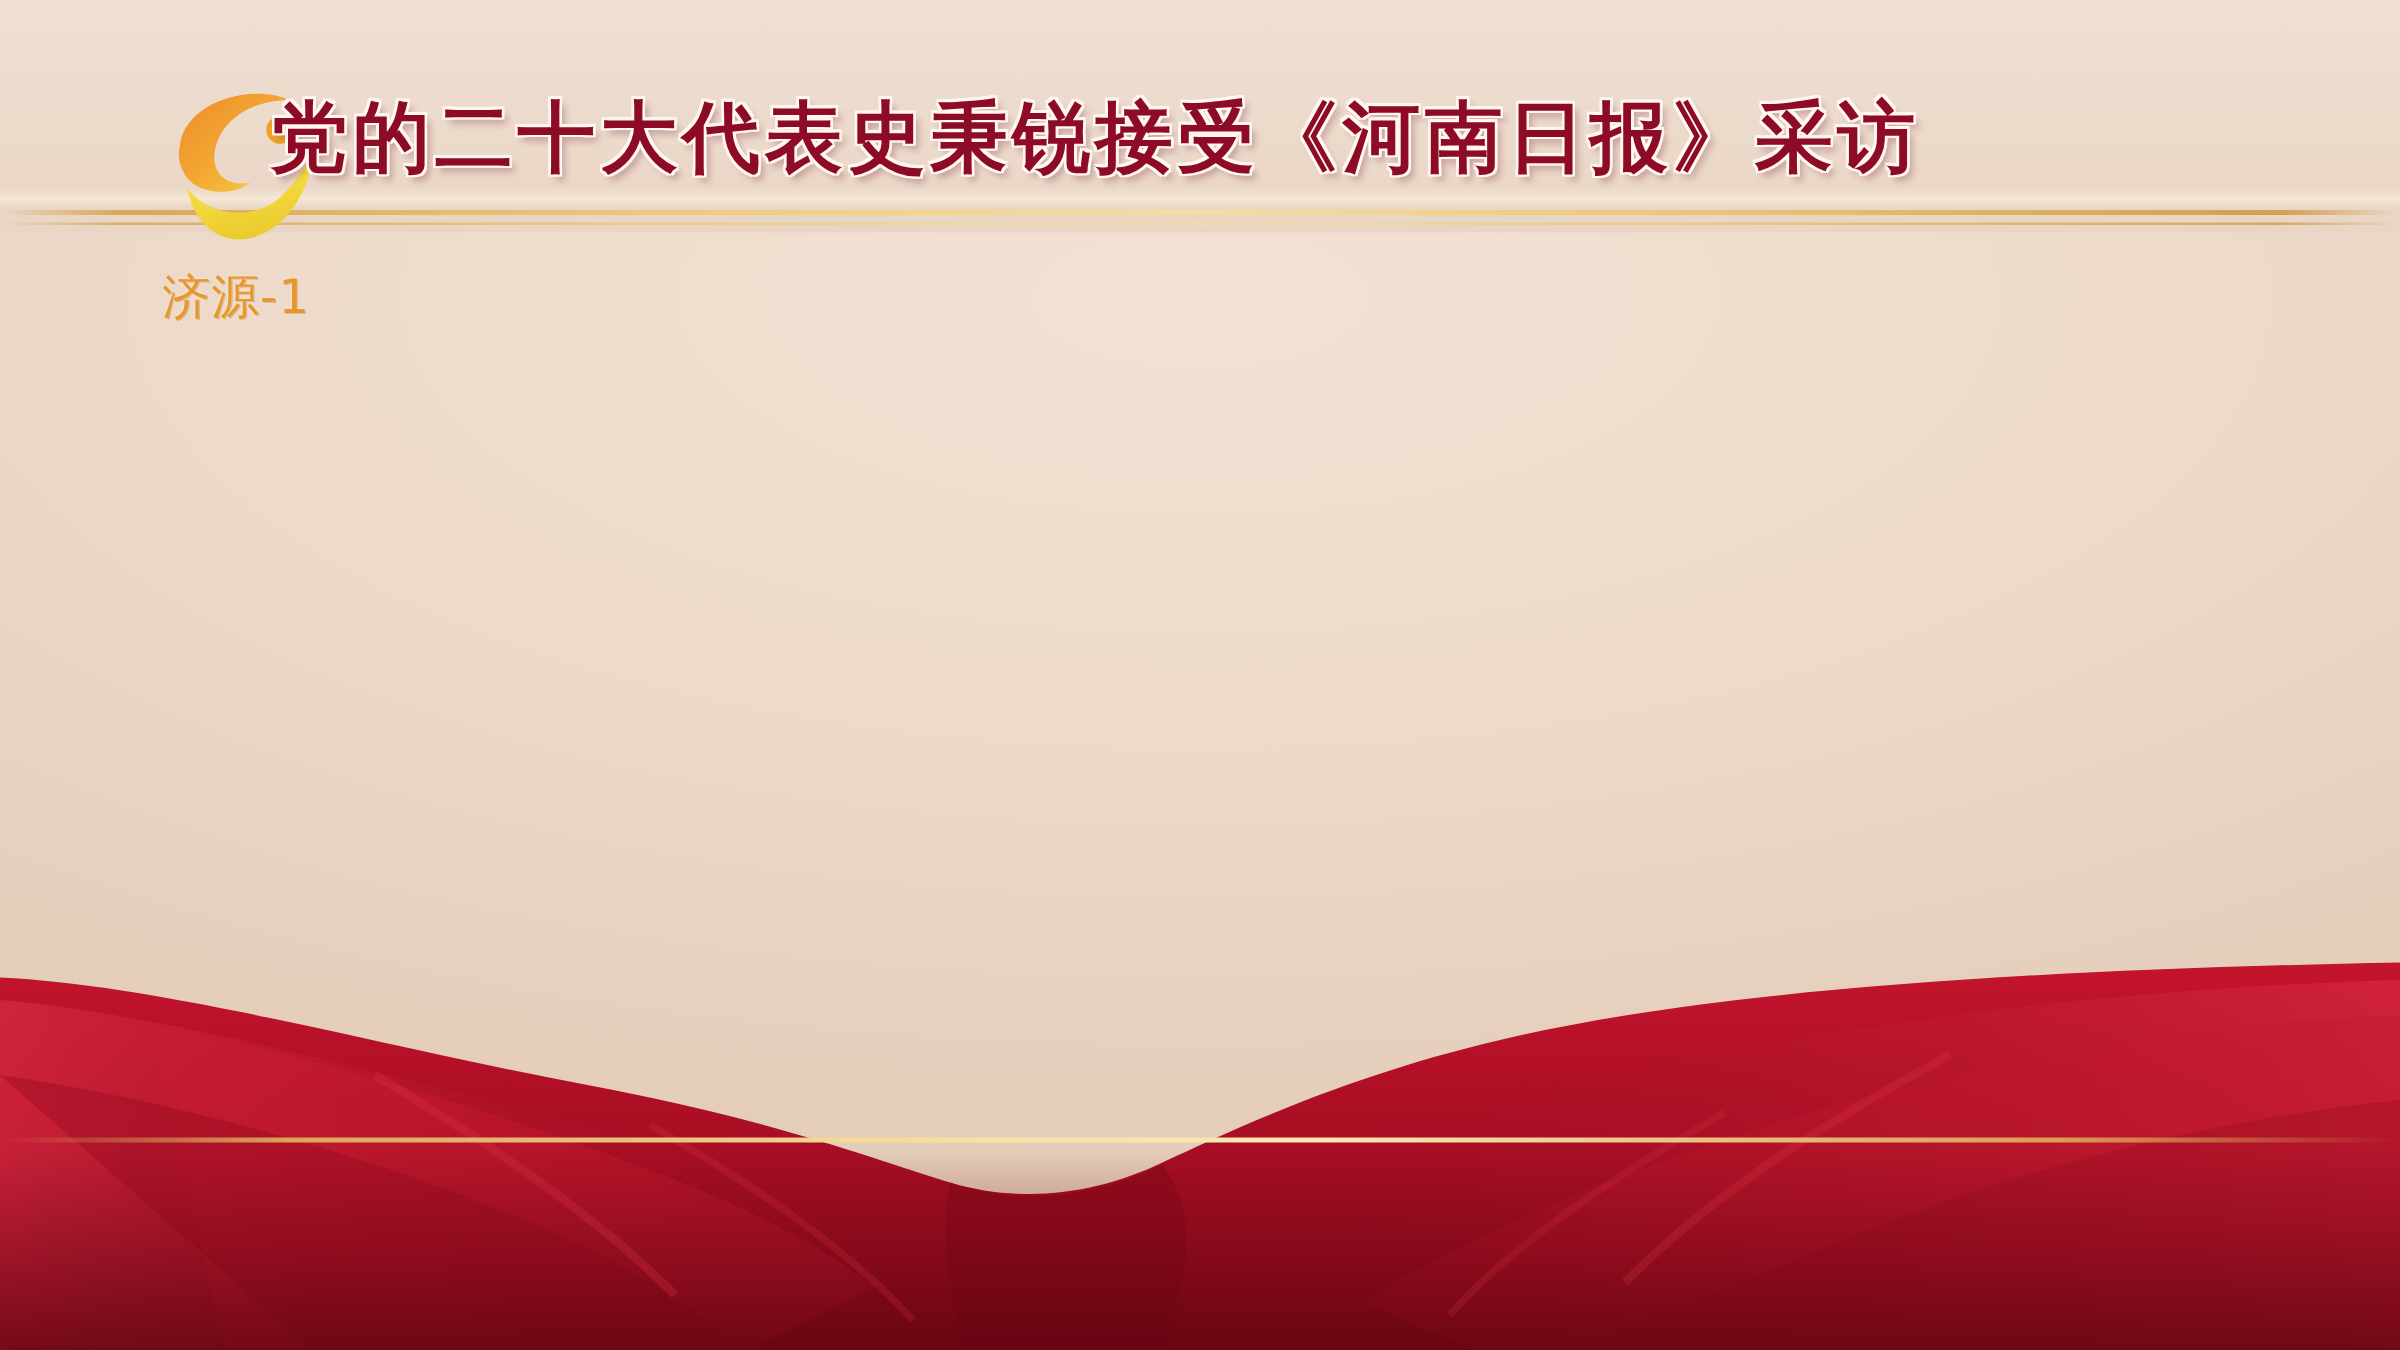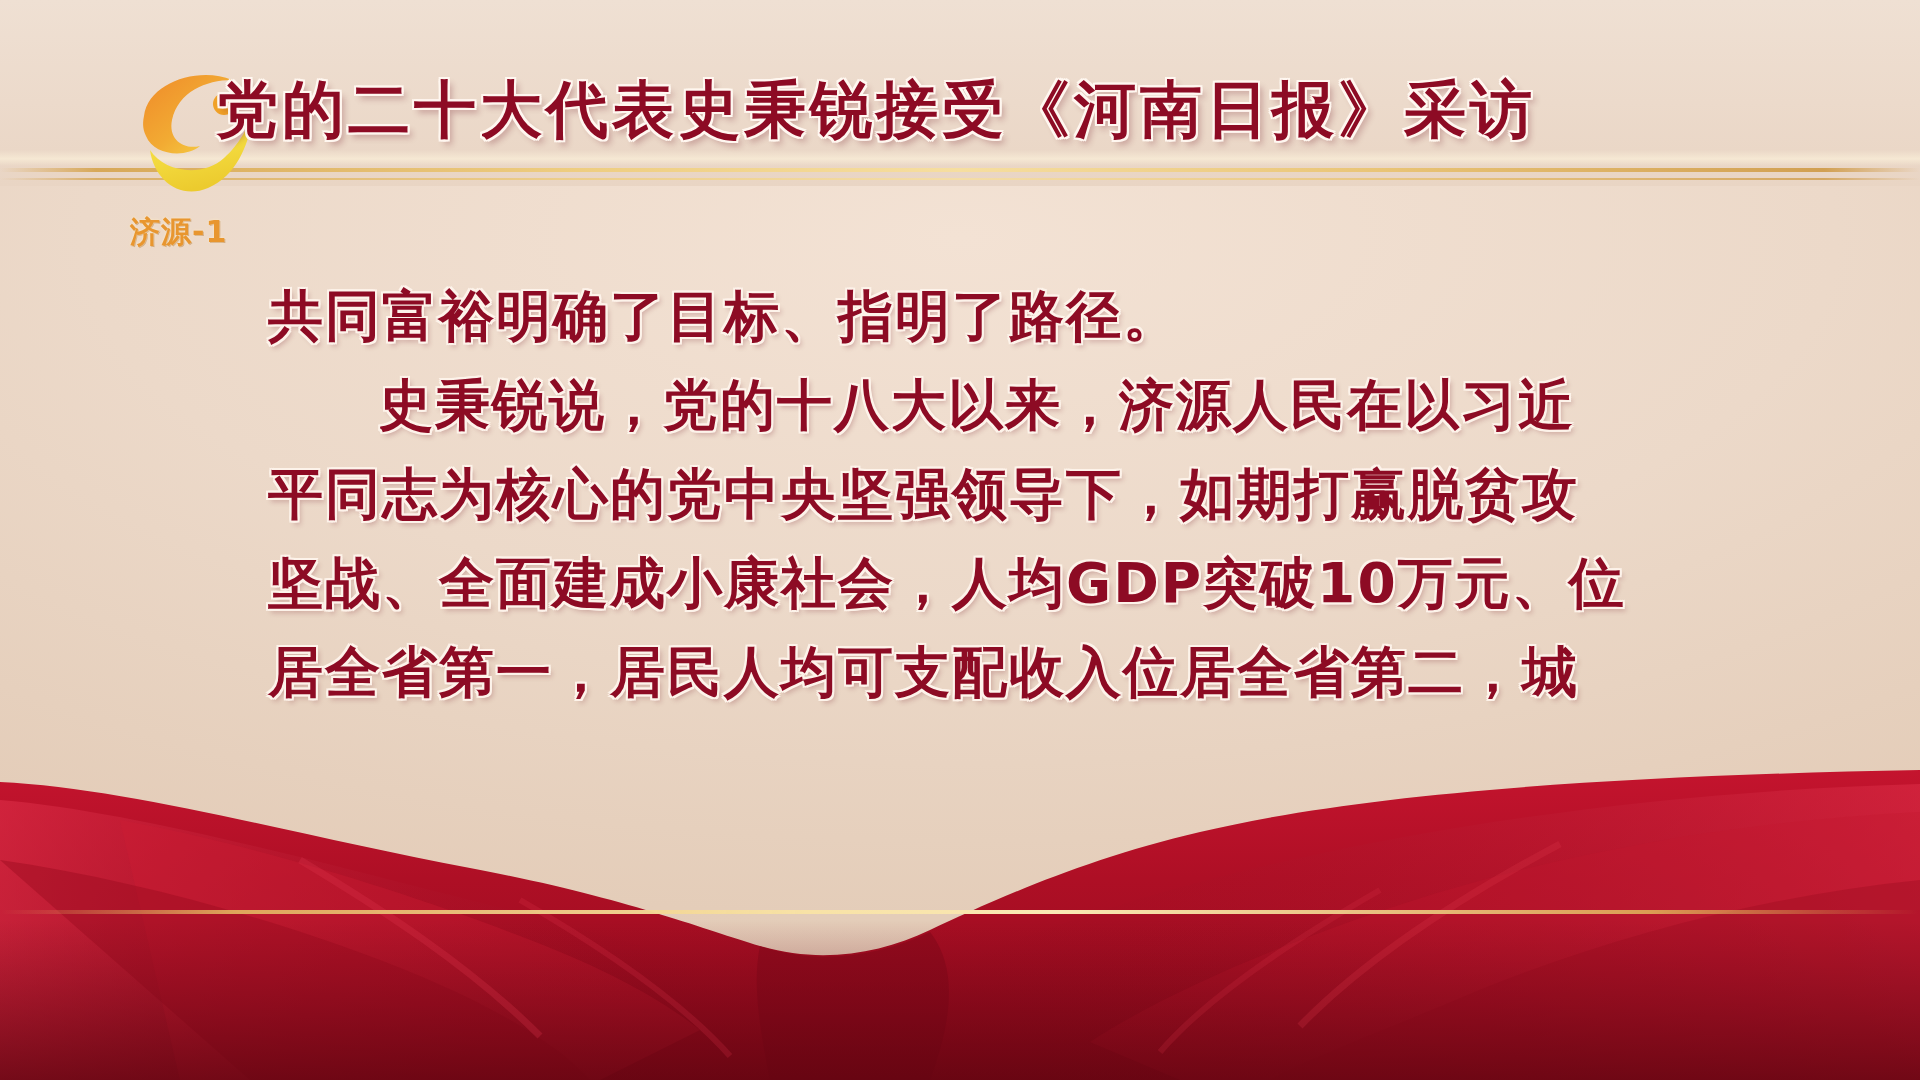--- a/index.html
+++ b/index.html
@@ -39,21 +39,21 @@
     pointer-events:none;
   }
 
   
   .logo-wrap{
     position:absolute;left:128px;top:58px;width:150px;height:150px;
   }
   .logo-wrap svg{display:block;width:150px;height:150px;}
   .channel-id{
     position:absolute;left:130px;top:212px;
-    font-size:30px;font-weight:bold;letter-spacing:1px;
+    font-size:38px;font-weight:normal;letter-spacing:1px;
     color:#e8962f;
     text-shadow:0 0 3px rgba(255,236,200,.9), 1px 1px 0 rgba(160,90,20,.45);
     font-family:"DejaVu Sans","Liberation Sans",sans-serif;
   }
 
   
   .title{
     position:absolute;left:216px;top:52px;
     font-size:62px;font-weight:bold;letter-spacing:4px;
     color:#8d0b24;white-space:nowrap;
@@ -123,27 +123,20 @@
       </defs>
       <path d="M16 58 C20 24, 72 8, 104 22 C78 22, 50 34, 44 62 C40 82, 56 92, 72 88 C58 100, 26 98, 18 78 C14 70, 15 63, 16 58 Z" fill="url(#gTop)"></path>
       <path d="M22 92 C36 114, 74 120, 96 100 C112 86, 118 70, 124 62 C120 88, 108 118, 80 130 C52 142, 26 122, 22 92 Z" fill="url(#gBot)"></path>
       <circle cx="96" cy="46" r="11" fill="#f0a128"></circle>
     </svg>
   </div>
   <div class="channel-id">济源-1</div>
 
   <div class="title">党的二十大代表史秉锐接受《河南日报》采访</div>
 
-  <div class="body-copy">
-    <div class="line">共同富裕明确了目标、指明了路径。</div>
-    <div class="line indent">史秉锐说，党的十八大以来，济源人民在以习近</div>
-    <div class="line">平同志为核心的党中央坚强领导下，如期打赢脱贫攻</div>
-    <div class="line">坚战、全面建成小康社会，人均GDP突破10万元、位</div>
-    <div class="line">居全省第一，居民人均可支配收入位居全省第二，城</div>
-  </div>
 
   <div class="drape">
     <svg viewBox="0 0 1920 340" preserveAspectRatio="none" xmlns="http://www.w3.org/2000/svg" aria-hidden="true">
       <defs>
         <linearGradient id="silk" x1="0" y1="0" x2="0" y2="1">
           <stop offset="0%" stop-color="#c4142e"></stop>
           <stop offset="35%" stop-color="#ae0f25"></stop>
           <stop offset="100%" stop-color="#8e0a1c"></stop>
         </linearGradient>
         <linearGradient id="foldL" x1="0" y1="0" x2="1" y2="0">

